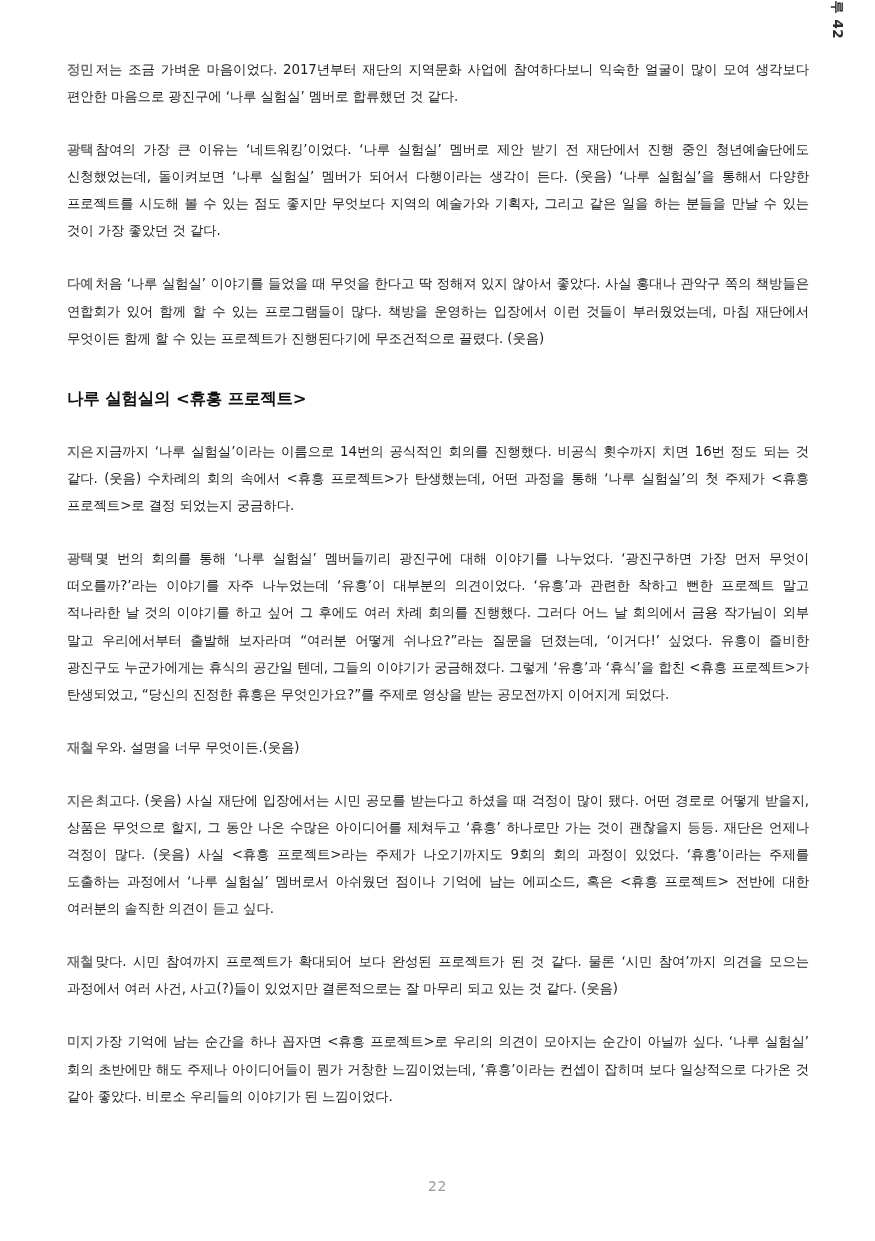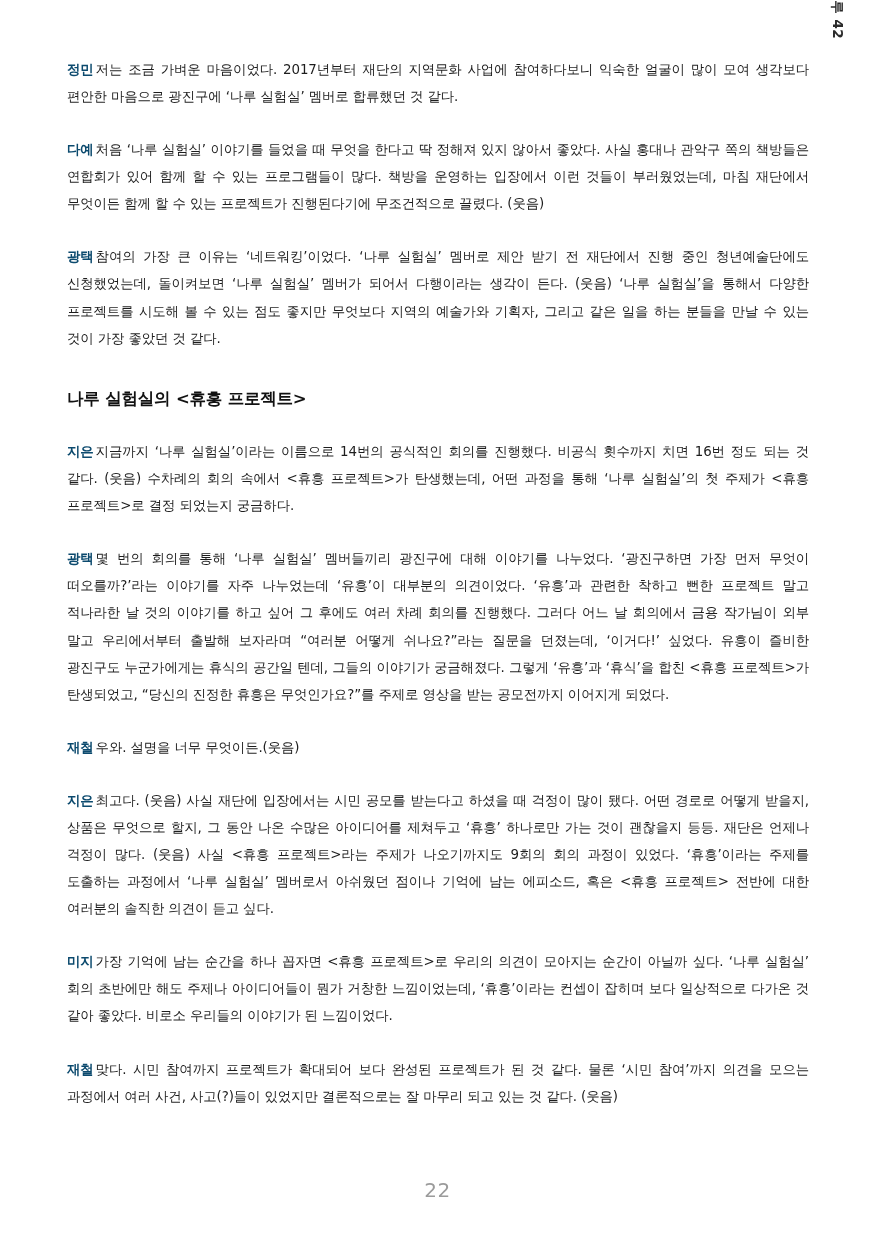--- a/index.html
+++ b/index.html
@@ -59,21 +59,21 @@
     text-justify: inter-character;
     word-break: keep-all;
     color: #1d1d1d;
     letter-spacing: -0.1px;
   }
   p.para:last-of-type {
     margin-bottom: 0;
   }
   .speaker {
     font-weight: 700;
-    color: #0c4a6e;
+    color: #737373;
     margin-right: 2px;
   }
 
   h2.section-heading {
     margin: 34px 0 26px 0;
     text-align: left;
     font-size: 16.5px;
     font-weight: 700;
     color: #111111;
     letter-spacing: -0.2px;
@@ -84,46 +84,46 @@
   p.para.dense {
     line-height: 2.02;
   }
 
   .page-number {
     position: absolute;
     left: 0;
     right: 0;
     top: 1178px;
     text-align: center;
-    font-size: 20px;
+    font-size: 14px;
     color: #9b9b9b;
     letter-spacing: 0.5px;
   }
 </style>
 </head>
 <body>
 
 <div class="page">
 
   <div class="masthead">
     <span class="masthead-text">나루 42</span>
   </div>
 
   <div class="content">
 
     <p class="para">
       <span class="speaker">정민</span><span>저는 조금 가벼운 마음이었다. 2017년부터 재단의 지역문화 사업에 참여하다보니 익숙한 얼굴이 많이 모여 생각보다 편안한 마음으로 광진구에 ‘나루 실험실’ 멤버로 합류했던 것 같다.</span>
     </p>
 
     <p class="para">
-      <span class="speaker">다예</span><span>처음 ‘나루 실험실’ 이야기를 들었을 때 무엇을 한다고 딱 정해져 있지 않아서 좋았다. 사실 홍대나 관악구 쪽의 책방들은 연합회가 있어 함께 할 수 있는 프로그램들이 많다. 책방을 운영하는 입장에서 이런 것들이 부러웠었는데, 마침 재단에서 무엇이든 함께 할 수 있는 프로젝트가 진행된다기에 무조건적으로 끌렸다. (웃음)</span>
+      <span class="speaker">광택</span><span>참여의 가장 큰 이유는 ‘네트워킹’이었다. ‘나루 실험실’ 멤버로 제안 받기 전 재단에서 진행 중인 청년예술단에도 신청했었는데, 돌이켜보면 ‘나루 실험실’ 멤버가 되어서 다행이라는 생각이 든다. (웃음) ‘나루 실험실’을 통해서 다양한 프로젝트를 시도해 볼 수 있는 점도 좋지만 무엇보다 지역의 예술가와 기획자, 그리고 같은 일을 하는 분들을 만날 수 있는 것이 가장 좋았던 것 같다.</span>
     </p>
 
     <p class="para">
-      <span class="speaker">광택</span><span>참여의 가장 큰 이유는 ‘네트워킹’이었다. ‘나루 실험실’ 멤버로 제안 받기 전 재단에서 진행 중인 청년예술단에도 신청했었는데, 돌이켜보면 ‘나루 실험실’ 멤버가 되어서 다행이라는 생각이 든다. (웃음) ‘나루 실험실’을 통해서 다양한 프로젝트를 시도해 볼 수 있는 점도 좋지만 무엇보다 지역의 예술가와 기획자, 그리고 같은 일을 하는 분들을 만날 수 있는 것이 가장 좋았던 것 같다.</span>
+      <span class="speaker">다예</span><span>처음 ‘나루 실험실’ 이야기를 들었을 때 무엇을 한다고 딱 정해져 있지 않아서 좋았다. 사실 홍대나 관악구 쪽의 책방들은 연합회가 있어 함께 할 수 있는 프로그램들이 많다. 책방을 운영하는 입장에서 이런 것들이 부러웠었는데, 마침 재단에서 무엇이든 함께 할 수 있는 프로젝트가 진행된다기에 무조건적으로 끌렸다. (웃음)</span>
     </p>
 
     <h2 class="section-heading">나루 실험실의 &lt;휴흥 프로젝트&gt;</h2>
 
     <p class="para dense">
       <span class="speaker">지은</span><span>지금까지 ‘나루 실험실’이라는 이름으로 14번의 공식적인 회의를 진행했다. 비공식 횟수까지 치면 16번 정도 되는 것 같다. (웃음) 수차례의 회의 속에서 &lt;휴흥 프로젝트&gt;가 탄생했는데, 어떤 과정을 통해 ‘나루 실험실’의 첫 주제가 &lt;휴흥 프로젝트&gt;로 결정 되었는지 궁금하다.</span>
     </p>
 
     <p class="para">
       <span class="speaker">광택</span><span>몇 번의 회의를 통해 ‘나루 실험실’ 멤버들끼리 광진구에 대해 이야기를 나누었다. ‘광진구하면 가장 먼저 무엇이 떠오를까?’라는 이야기를 자주 나누었는데 ‘유흥’이 대부분의 의견이었다. ‘유흥’과 관련한 착하고 뻔한 프로젝트 말고 적나라한 날 것의 이야기를 하고 싶어 그 후에도 여러 차례 회의를 진행했다. 그러다 어느 날 회의에서 금용 작가님이 외부 말고 우리에서부터 출발해 보자라며 “여러분 어떻게 쉬나요?”라는 질문을 던졌는데, ‘이거다!’ 싶었다. 유흥이 즐비한 광진구도 누군가에게는 휴식의 공간일 텐데, 그들의 이야기가 궁금해졌다. 그렇게 ‘유흥’과 ‘휴식’을 합친 &lt;휴흥 프로젝트&gt;가 탄생되었고, “당신의 진정한 휴흥은 무엇인가요?”를 주제로 영상을 받는 공모전까지 이어지게 되었다.</span>
@@ -131,24 +131,24 @@
 
     <p class="para">
       <span class="speaker">재철</span><span>우와. 설명을 너무 무엇이든.(웃음)</span>
     </p>
 
     <p class="para dense">
       <span class="speaker">지은</span><span>최고다. (웃음) 사실 재단에 입장에서는 시민 공모를 받는다고 하셨을 때 걱정이 많이 됐다. 어떤 경로로 어떻게 받을지, 상품은 무엇으로 할지, 그 동안 나온 수많은 아이디어를 제쳐두고 ‘휴흥’ 하나로만 가는 것이 괜찮을지 등등. 재단은 언제나 걱정이 많다. (웃음) 사실 &lt;휴흥 프로젝트&gt;라는 주제가 나오기까지도 9회의 회의 과정이 있었다. ‘휴흥’이라는 주제를 도출하는 과정에서 ‘나루 실험실’ 멤버로서 아쉬웠던 점이나 기억에 남는 에피소드, 혹은 &lt;휴흥 프로젝트&gt; 전반에 대한 여러분의 솔직한 의견이 듣고 싶다.</span>
     </p>
 
     <p class="para">
-      <span class="speaker">미지</span><span>가장 기억에 남는 순간을 하나 꼽자면 &lt;휴흥 프로젝트&gt;로 우리의 의견이 모아지는 순간이 아닐까 싶다. ‘나루 실험실’ 회의 초반에만 해도 주제나 아이디어들이 뭔가 거창한 느낌이었는데, ‘휴흥’이라는 컨셉이 잡히며 보다 일상적으로 다가온 것 같아 좋았다. 비로소 우리들의 이야기가 된 느낌이었다.</span>
+      <span class="speaker">재철</span><span>맞다. 시민 참여까지 프로젝트가 확대되어 보다 완성된 프로젝트가 된 것 같다. 물론 ‘시민 참여’까지 의견을 모으는 과정에서 여러 사건, 사고(?)들이 있었지만 결론적으로는 잘 마무리 되고 있는 것 같다. (웃음)</span>
     </p>
 
     <p class="para">
-      <span class="speaker">재철</span><span>맞다. 시민 참여까지 프로젝트가 확대되어 보다 완성된 프로젝트가 된 것 같다. 물론 ‘시민 참여’까지 의견을 모으는 과정에서 여러 사건, 사고(?)들이 있었지만 결론적으로는 잘 마무리 되고 있는 것 같다. (웃음)</span>
+      <span class="speaker">미지</span><span>가장 기억에 남는 순간을 하나 꼽자면 &lt;휴흥 프로젝트&gt;로 우리의 의견이 모아지는 순간이 아닐까 싶다. ‘나루 실험실’ 회의 초반에만 해도 주제나 아이디어들이 뭔가 거창한 느낌이었는데, ‘휴흥’이라는 컨셉이 잡히며 보다 일상적으로 다가온 것 같아 좋았다. 비로소 우리들의 이야기가 된 느낌이었다.</span>
     </p>
 
   </div>
 
   <div class="page-number">22</div>
 
 </div>
 
 </body></html>

